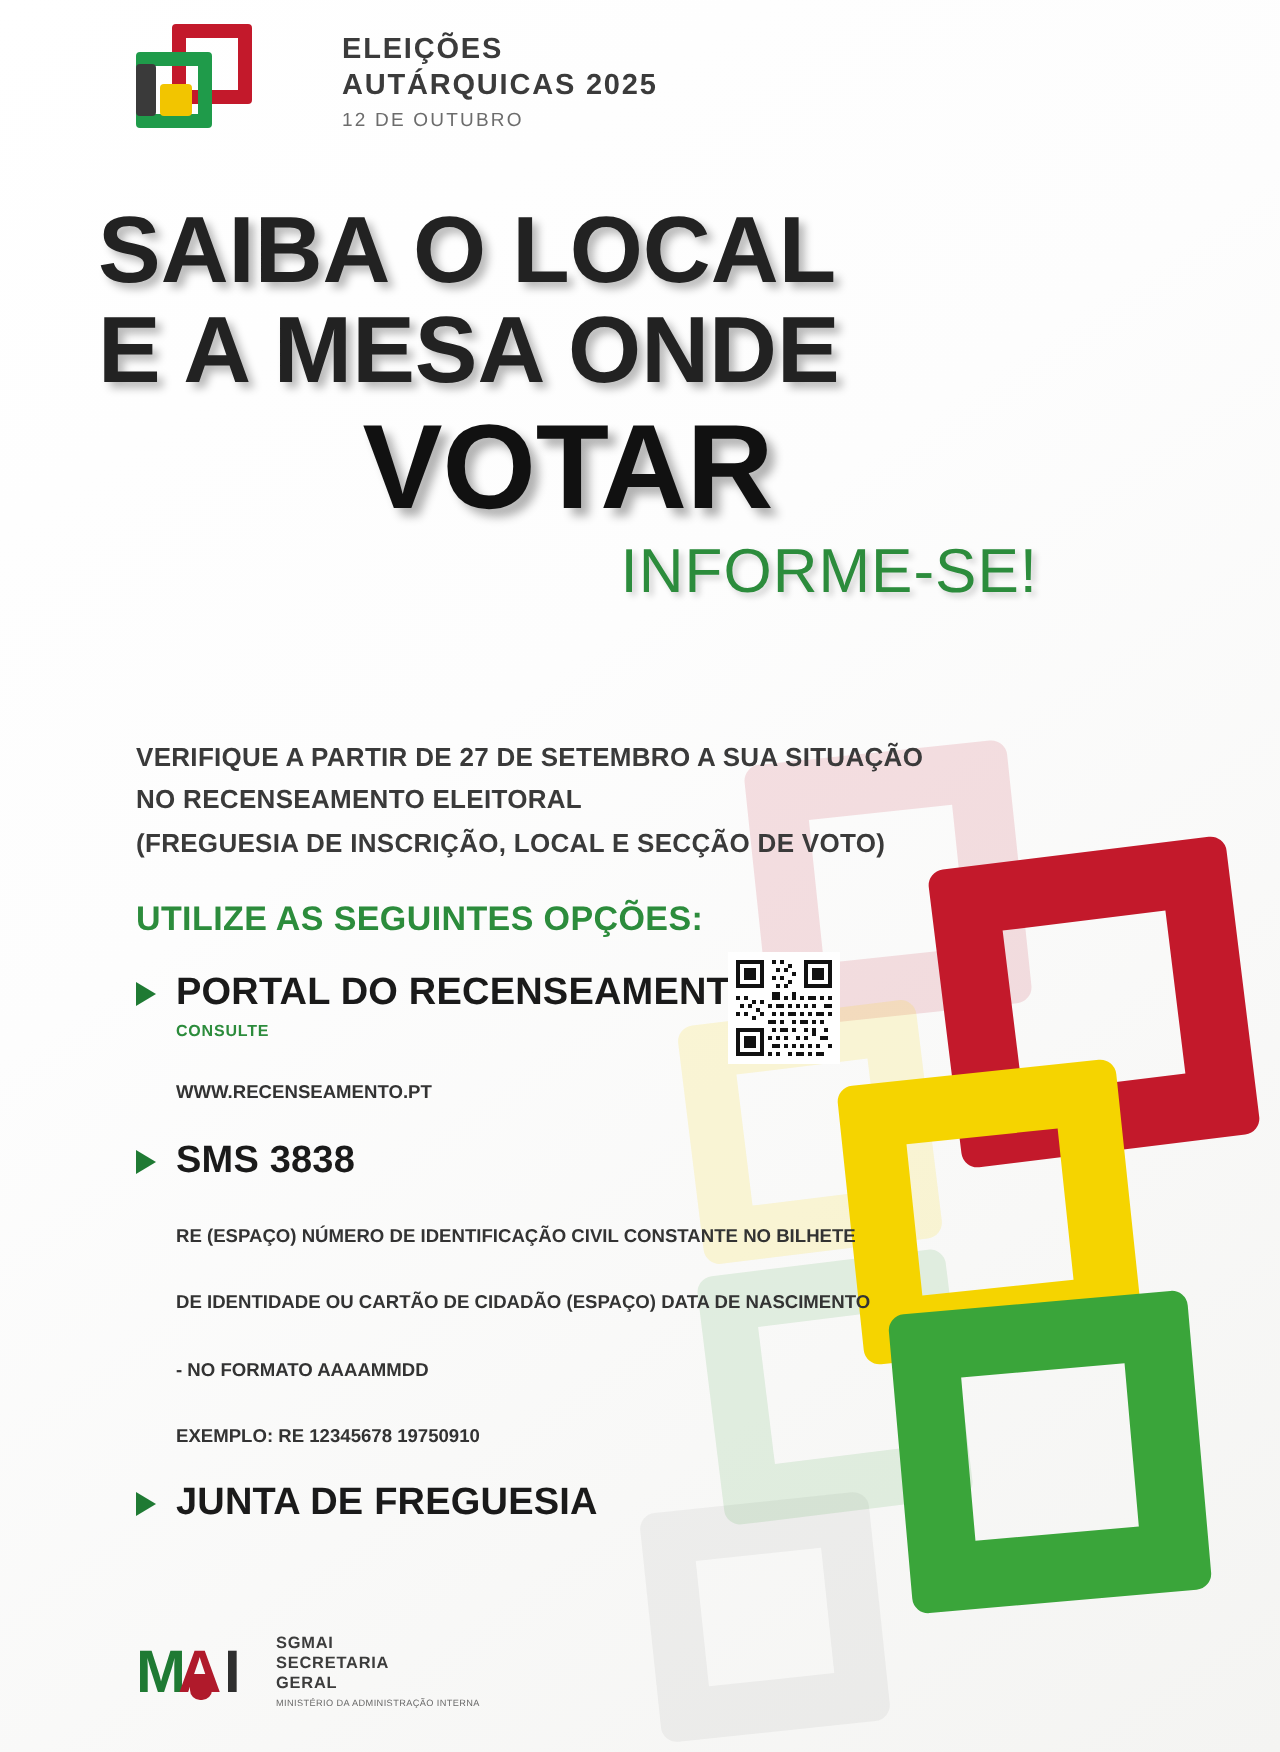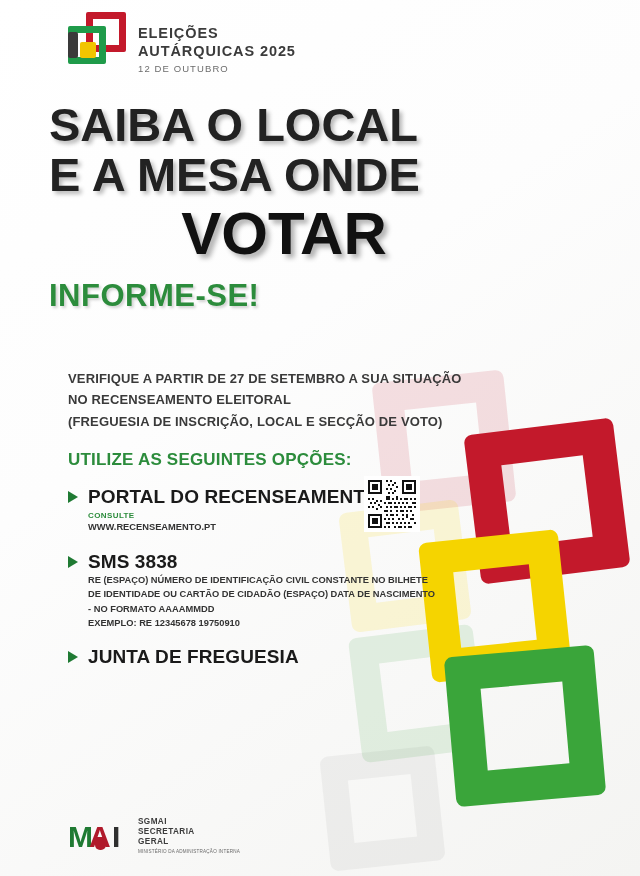--- a/index.html
+++ b/index.html
@@ -62,21 +62,21 @@
     transform: rotate(-7deg);
   }
   .sq.greypale {
     width: 115px; height: 115px;
     border-width: 26px; border-color: rgba(120,120,120,0.08);
     right: 200px; top: 395px;
     transform: rotate(-6deg);
   }
 
   
-  .header { position: absolute; left: 66px; top: 12px; display: flex; align-items: flex-end; }
+  .header { position: absolute; left: 66px; top: 12px; display: flex; align-items: flex-start; gap: 33px; }
   .logo-mark { position: relative; width: 62px; height: 62px; margin-right: 10px; }
   .logo-mark .lm {
     position: absolute; border-style: solid; border-radius: 2px;
   }
   .logo-mark .lm-red   { width: 40px; height: 40px; border-width: 7px; border-color: #c3192b; left: 20px; top: 0; }
   .logo-mark .lm-green { width: 38px; height: 38px; border-width: 7px; border-color: #1f9b4a; left: 2px; top: 14px; }
   .logo-mark .lm-yellow{ width: 16px; height: 16px; background: #f2c500; left: 14px; top: 30px; border-width:0; }
   .logo-mark .lm-dark  { width: 10px; height: 26px; background: #3a3a3a; left: 2px; top: 20px; border-width:0; }
 
   .header-text { padding-top: 4px; }
@@ -96,23 +96,24 @@
     white-space: nowrap;
   }
   .headline .l2 { margin-top: 4px; }
   .headline .l3 {
     font-size: 60px; font-weight: bold; color: #111;
     line-height: 1.0; margin-top: 6px;
     text-shadow: 4px 4px 5px rgba(0,0,0,0.3);
     text-align: center;
   }
   .headline .l4 {
-    font-size: 31px; font-weight: bold; color: #2c8c3c;
-    letter-spacing: 0.5px; margin-top: 14px;
+    font-size: 31px; font-weight: normal; color: #2c8c3c;
+    letter-spacing: 0.5px; margin-top: 4px;
     text-shadow: 2px 2px 3px rgba(0,0,0,0.18);
+    text-align: right;
   }
 
   
   .body { position: absolute; left: 68px; top: 368px; width: 440px; }
 
   .green-sub {
     color: #2c8c3c; font-weight: bold; font-size: 15.5px;
     letter-spacing: 0.2px; margin-bottom: 6px;
   }
   .small-lines p {
@@ -134,21 +135,21 @@
     border-bottom: 6.5px solid transparent;
   }
   .opt .title {
     font-size: 19px; font-weight: bold; color: #1a1a1a; letter-spacing: 0.1px;
   }
   .opt .kicker {
     font-size: 8px; font-weight: bold; color: #2c8c3c; letter-spacing: 0.4px;
     margin-top: 3px;
   }
   .opt .text {
-    font-size: 9.3px; font-weight: bold; color: #333; line-height: 1.55; margin-top: 0;
+    font-size: 9.3px; font-weight: bold; color: #333; line-height: 1.55; margin-top: 19px;
   }
   .opt .text .note { font-size: 7.2px; font-weight: bold; }
 
   
   .qr {
     position: absolute; right: 88px; top: 108px;
     width: 56px; height: 56px; background: #ffffff; padding: 2px;
   }
   .qr svg { display: block; }
 

